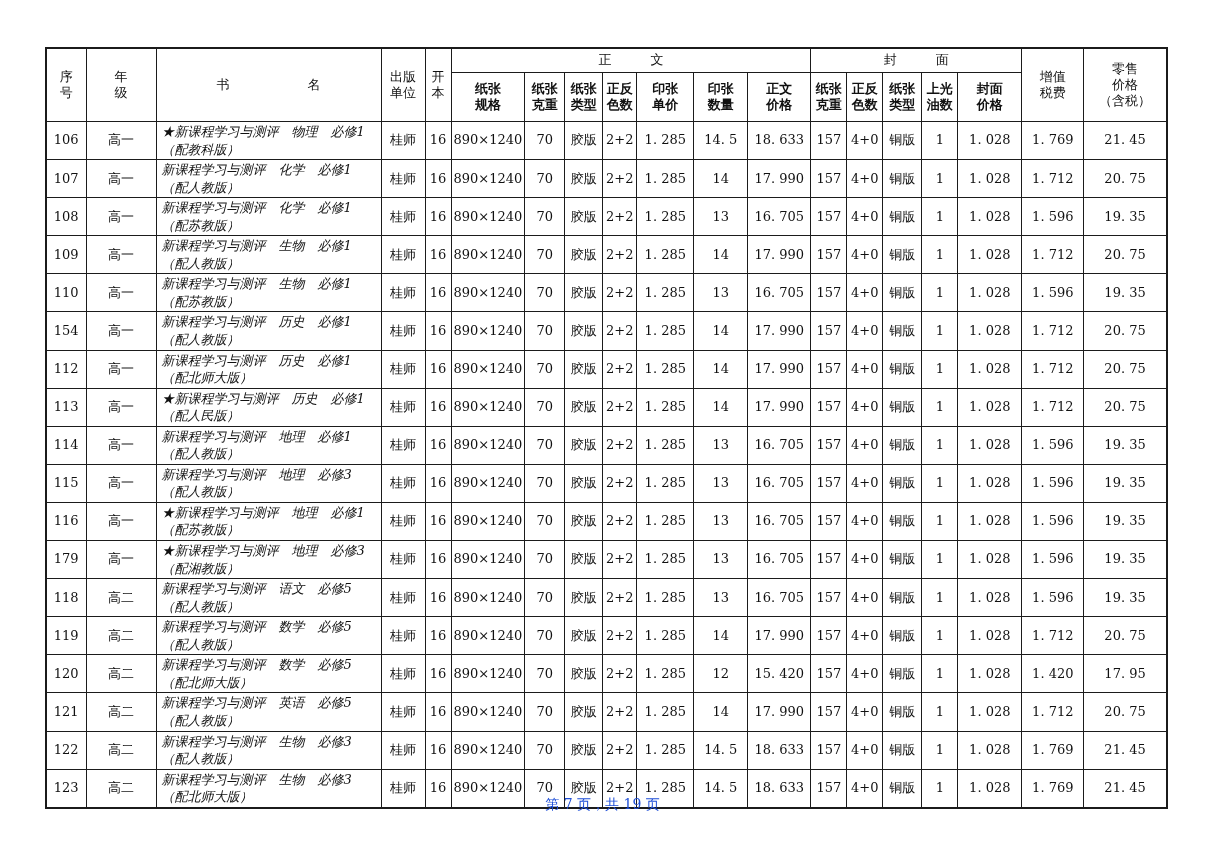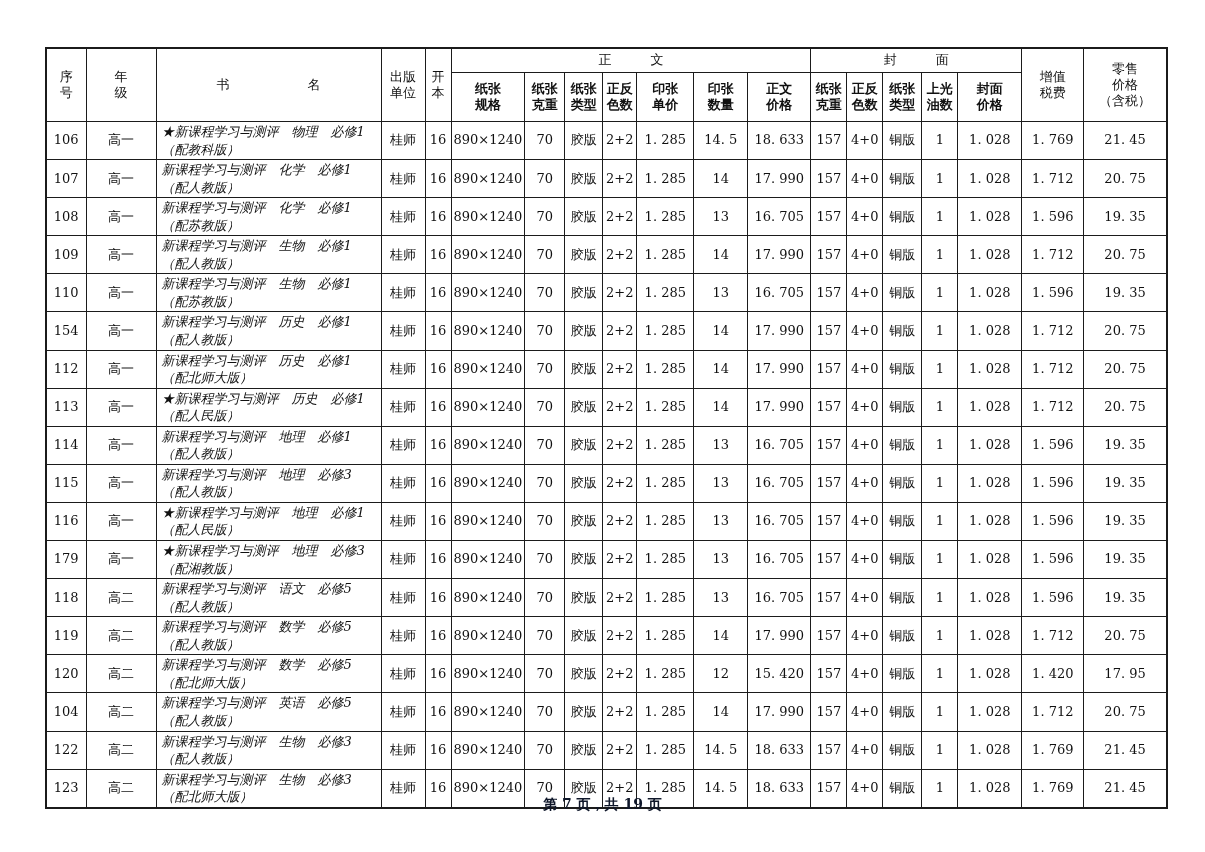--- a/index.html
+++ b/index.html
@@ -30,21 +30,21 @@
   td.col-title {
     text-align: left;
     padding: 1px 4px 1px 5px;
     white-space: normal;
     word-break: normal;
     line-height: 1.35;
     font-style: italic;
   }
   .footer {
     position: absolute; left: 0; top: 796px; width: 1205px;
-    text-align: center; font-size: 14px; color: #0f172a; font-weight: bold;
+    text-align: center; font-size: 14px; color: #1d4ed8;
   }
 </style>
 </head>
 <body>
 
 <div class="page">
 
   <table class="price-table">
     <colgroup>
       <col style="width:40px">
@@ -320,21 +320,21 @@
           <td class="col-cover-colors">4+0</td>
           <td class="col-cover-type">铜版</td>
           <td class="col-varnish">1</td>
           <td class="col-cover-price">1. 028</td>
           <td class="col-vat">1. 596</td>
           <td class="col-retail">19. 35</td>
         </tr>
         <tr>
           <td class="col-no">116</td>
           <td class="col-grade">高一</td>
-          <td class="col-title">★新课程学习与测评　地理　必修1（配人民版）</td>
+          <td class="col-title">★新课程学习与测评　地理　必修1（配苏教版）</td>
           <td class="col-publisher">桂师</td>
           <td class="col-format">16</td>
           <td class="col-paper-spec">890×1240</td>
           <td class="col-paper-weight">70</td>
           <td class="col-paper-type">胶版</td>
           <td class="col-colors">2+2</td>
           <td class="col-sheet-price">1. 285</td>
           <td class="col-sheet-count">13</td>
           <td class="col-body-price">16. 705</td>
           <td class="col-cover-weight">157</td>
@@ -423,21 +423,21 @@
           <td class="col-body-price">15. 420</td>
           <td class="col-cover-weight">157</td>
           <td class="col-cover-colors">4+0</td>
           <td class="col-cover-type">铜版</td>
           <td class="col-varnish">1</td>
           <td class="col-cover-price">1. 028</td>
           <td class="col-vat">1. 420</td>
           <td class="col-retail">17. 95</td>
         </tr>
         <tr>
-          <td class="col-no">104</td>
+          <td class="col-no">121</td>
           <td class="col-grade">高二</td>
           <td class="col-title">新课程学习与测评　英语　必修5（配人教版）</td>
           <td class="col-publisher">桂师</td>
           <td class="col-format">16</td>
           <td class="col-paper-spec">890×1240</td>
           <td class="col-paper-weight">70</td>
           <td class="col-paper-type">胶版</td>
           <td class="col-colors">2+2</td>
           <td class="col-sheet-price">1. 285</td>
           <td class="col-sheet-count">14</td>

